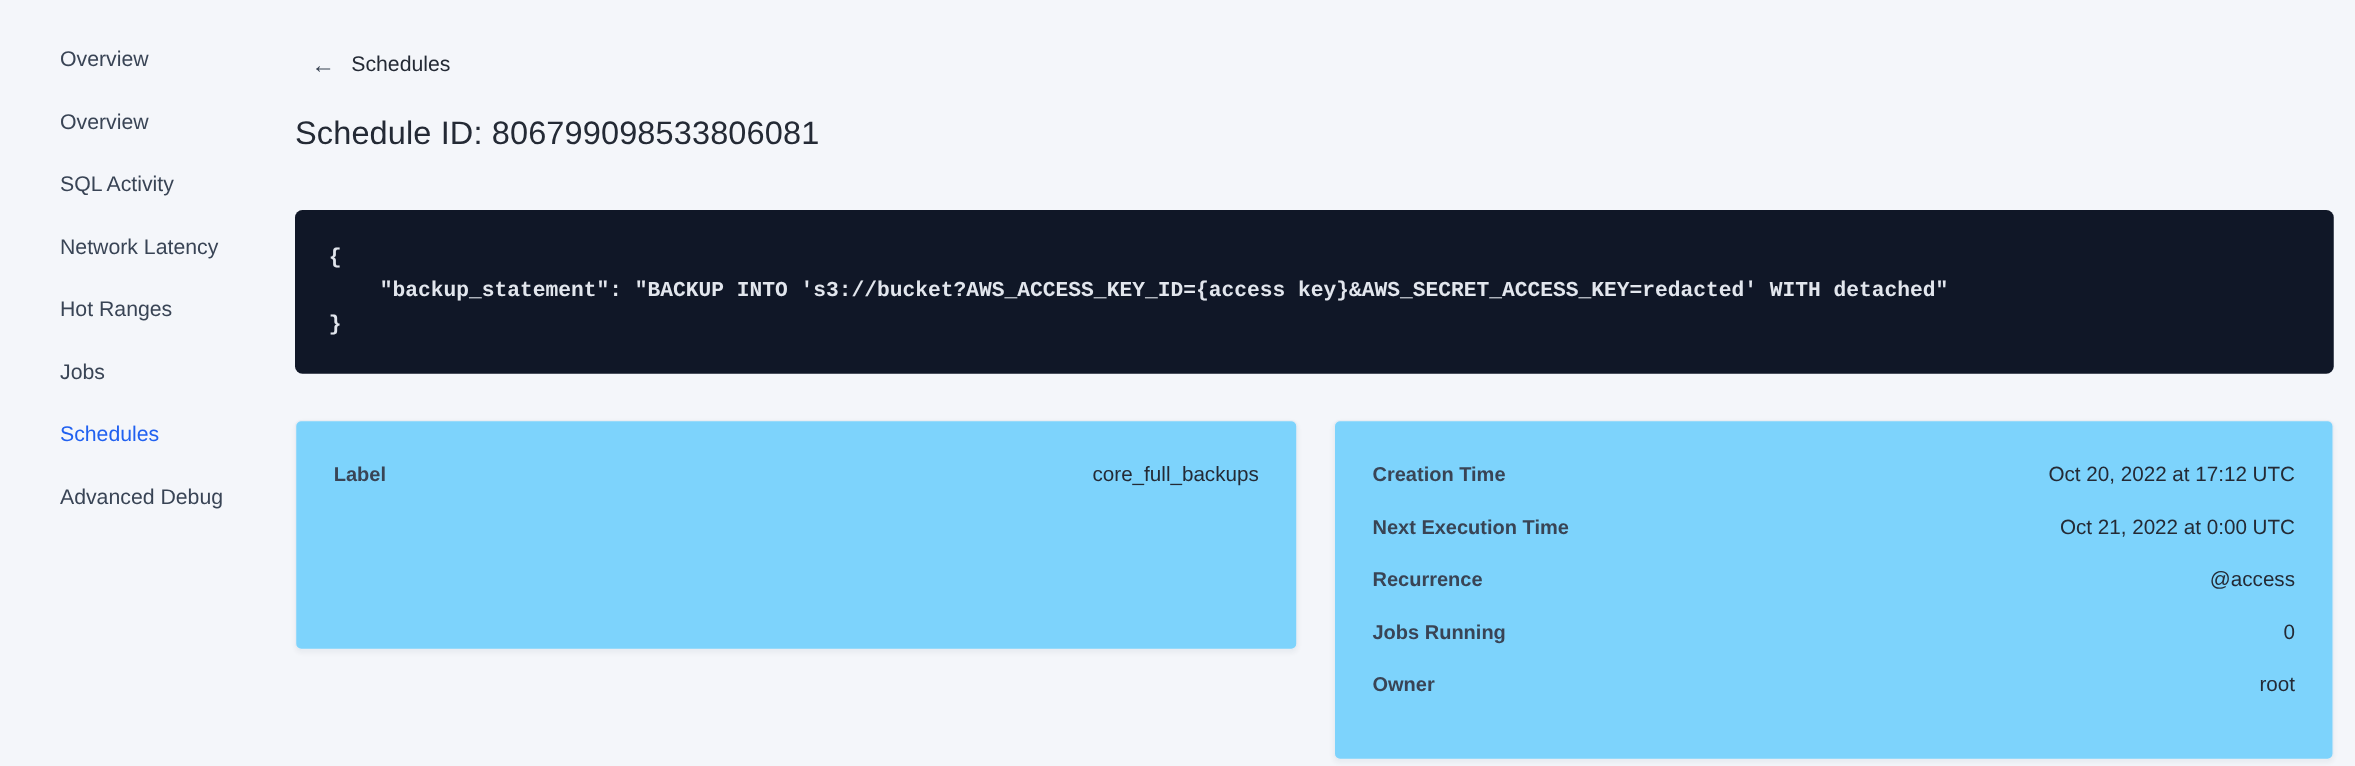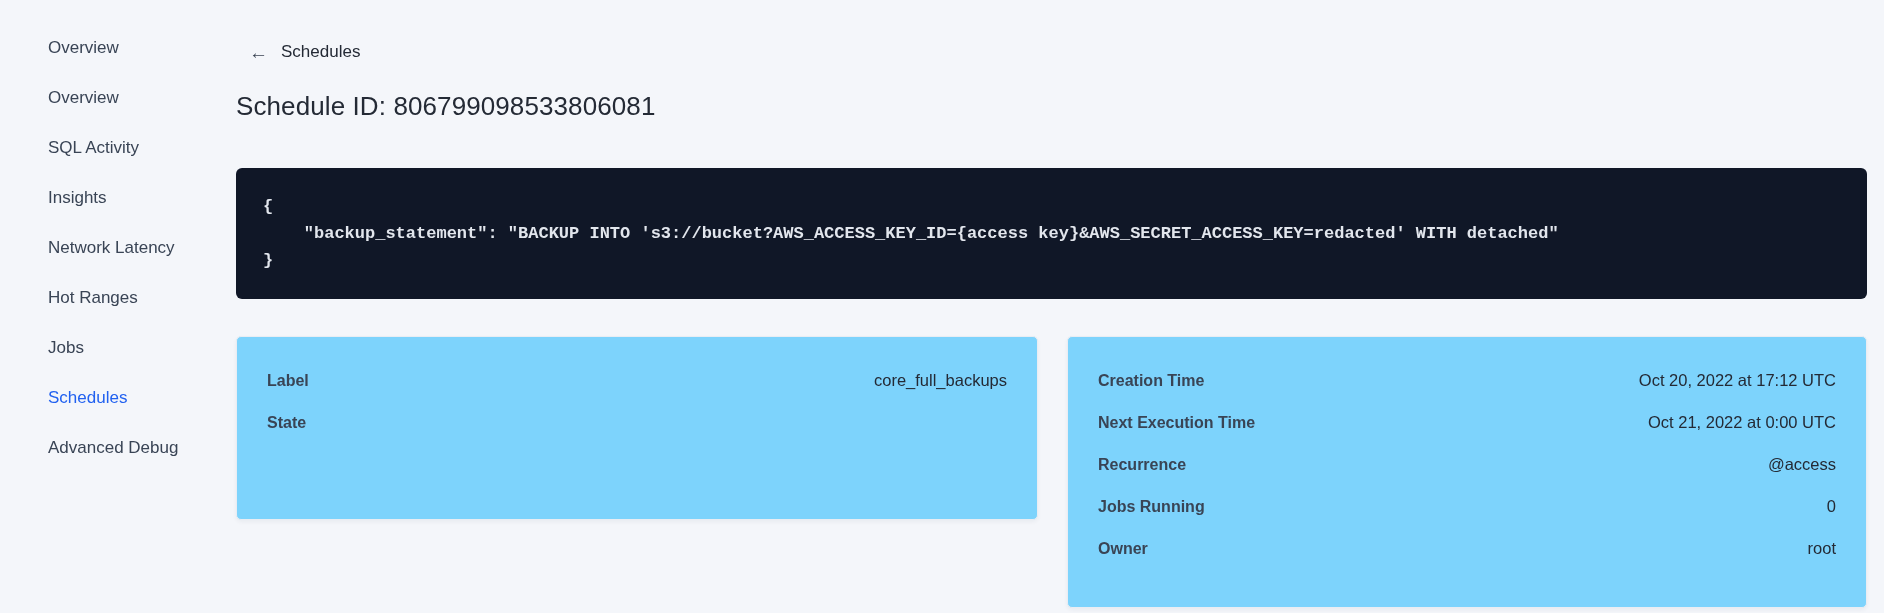--- a/index.html
+++ b/index.html
@@ -122,23 +122,20 @@
   <div class="nav-item">
       <span>Overview</span>
     </div>
   <div class="nav-item">
       <span>Overview</span>
     </div>
   <div class="nav-item">
       <span>SQL Activity</span>
     </div>
   <div class="nav-item">
-      <span>Insights</span>
-    </div>
-  <div class="nav-item">
       <span>Network Latency</span>
     </div>
   <div class="nav-item">
       <span>Hot Ranges</span>
     </div>
   <div class="nav-item">
       <span>Jobs</span>
     </div>
   <div class="nav-item active">
       <span>Schedules</span>
@@ -163,24 +160,20 @@
 }</pre>
   </div>
 
   <div class="cards">
 
     <section class="card left">
       <div class="detail-row">
         <span class="detail-label">Label</span>
         <span class="detail-value">core_full_backups</span>
       </div>
-      <div class="detail-row">
-        <span class="detail-label">State</span>
-        <span class="detail-value"></span>
-      </div>
     </section>
 
     <section class="card right">
       <div class="detail-row">
         <span class="detail-label">Creation Time</span>
         <span class="detail-value">Oct 20, 2022 at 17:12 UTC</span>
       </div>
       <div class="detail-row">
         <span class="detail-label">Next Execution Time</span>
         <span class="detail-value">Oct 21, 2022 at 0:00 UTC</span>

